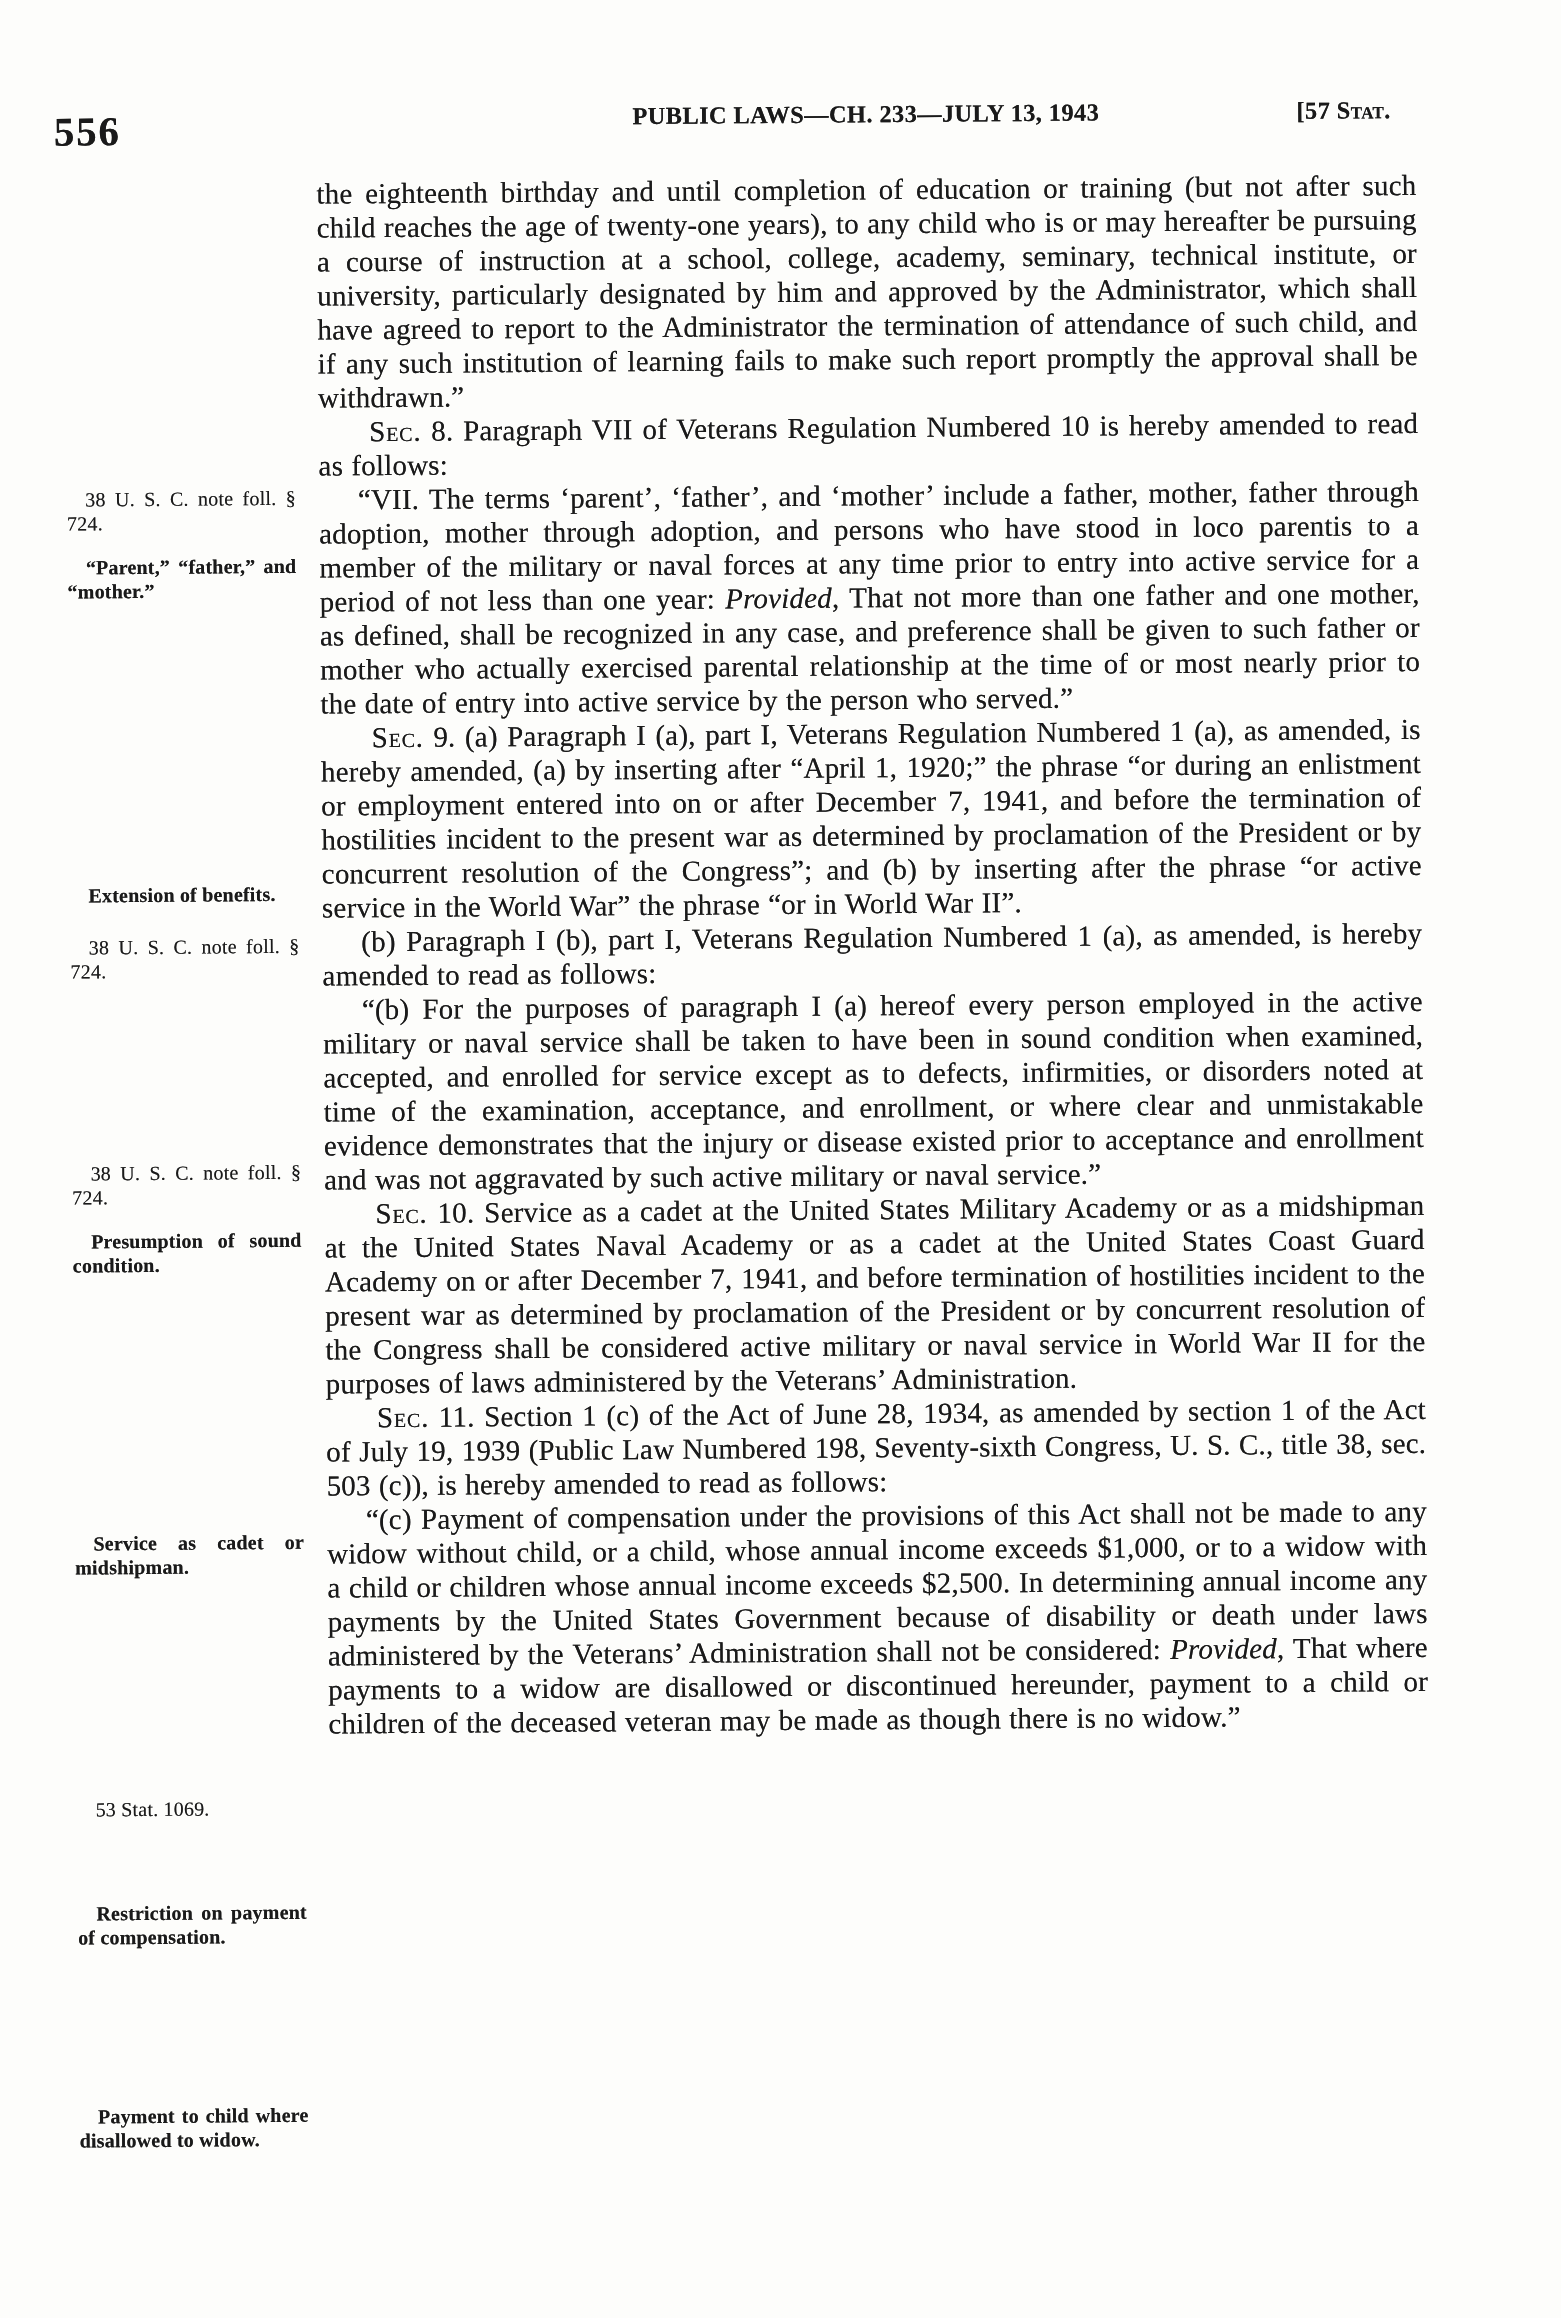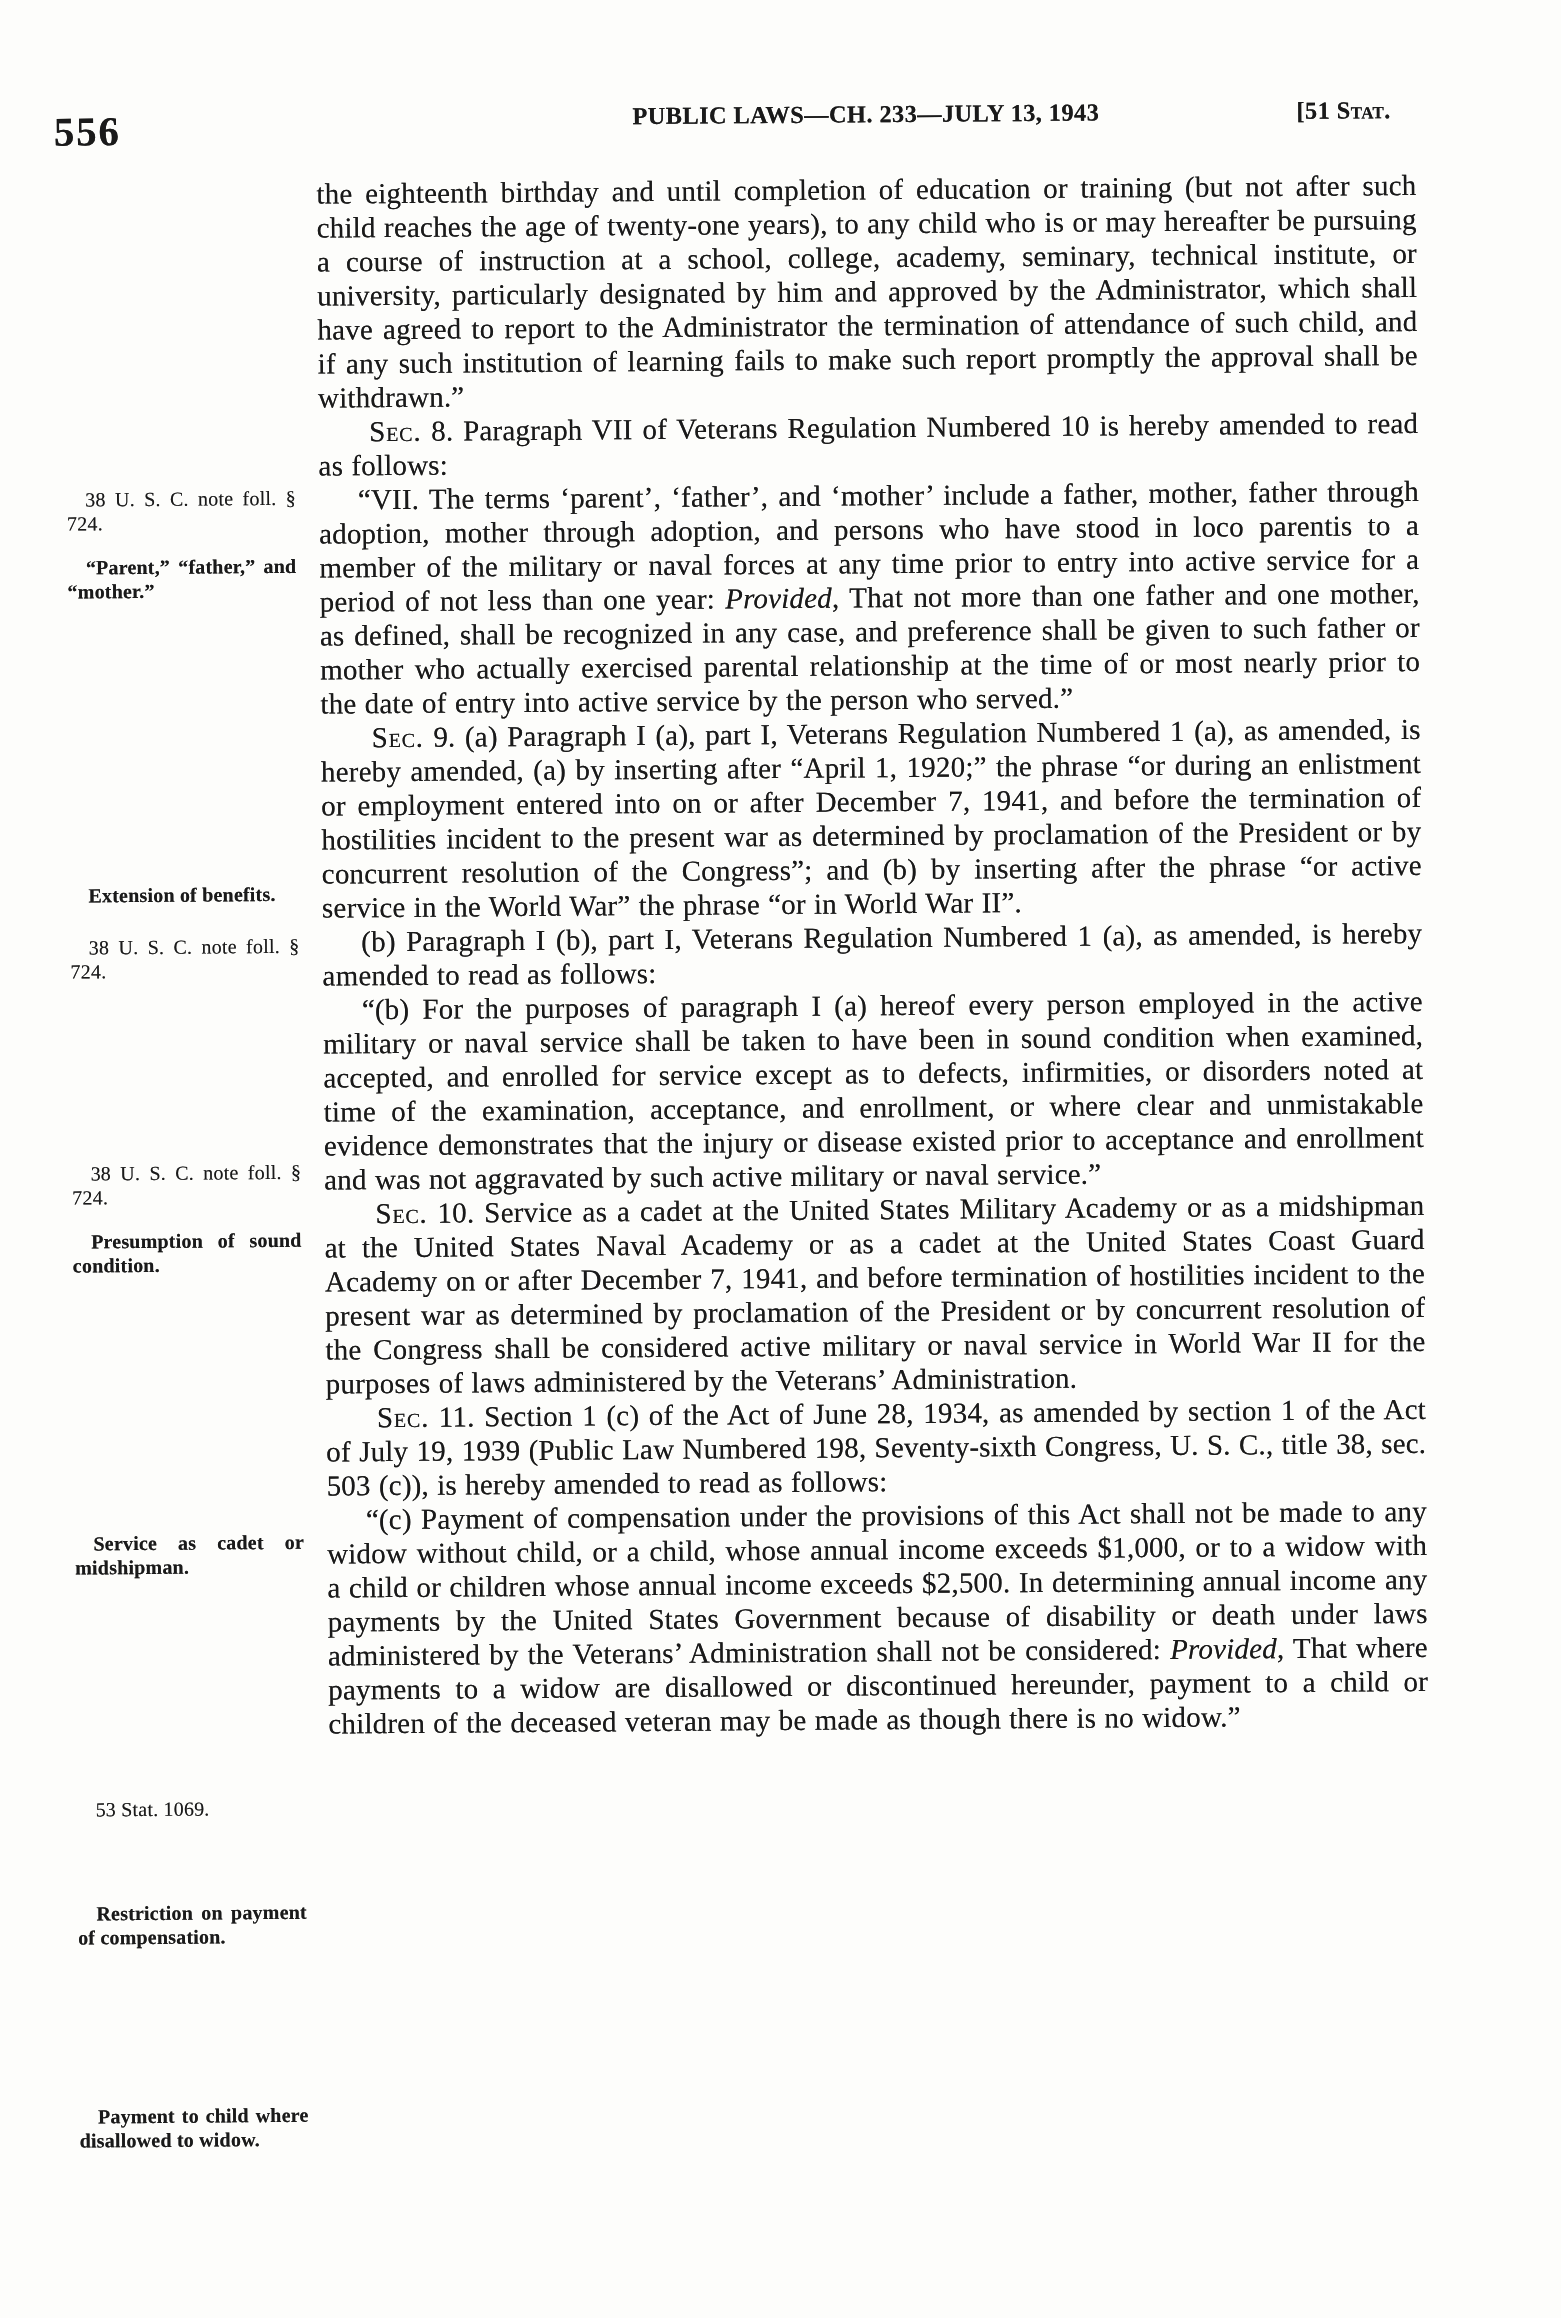--- a/index.html
+++ b/index.html
@@ -105,21 +105,21 @@
   .run-it { font-style: italic; }
 </style>
 </head>
 <body>
 
 <div class="page">
   <div class="sheet">
 
     <div class="page-num">556</div>
     <div class="running-title">PUBLIC LAWS—CH. 233—JULY 13, 1943</div>
-    <div class="stat-ref">[51 Stat.</div>
+    <div class="stat-ref">[57 Stat.</div>
 
     <aside>
       <div class="note cite" style="top:482px">38 U. S. C. note foll. § 724.</div>
       <div class="note desc" style="top:550px">“Parent,” “father,” and “mother.”</div>
       <div class="note desc" style="top:878px">Extension of benefits.</div>
       <div class="note cite" style="top:930px">38 U. S. C. note foll. § 724.</div>
       <div class="note cite" style="top:1156px">38 U. S. C. note foll. § 724.</div>
       <div class="note desc" style="top:1224px">Presumption of sound condition.</div>
       <div class="note desc" style="top:1526px">Service as cadet or midshipman.</div>
       <div class="note cite" style="top:1792px">53 Stat. 1069.</div>

